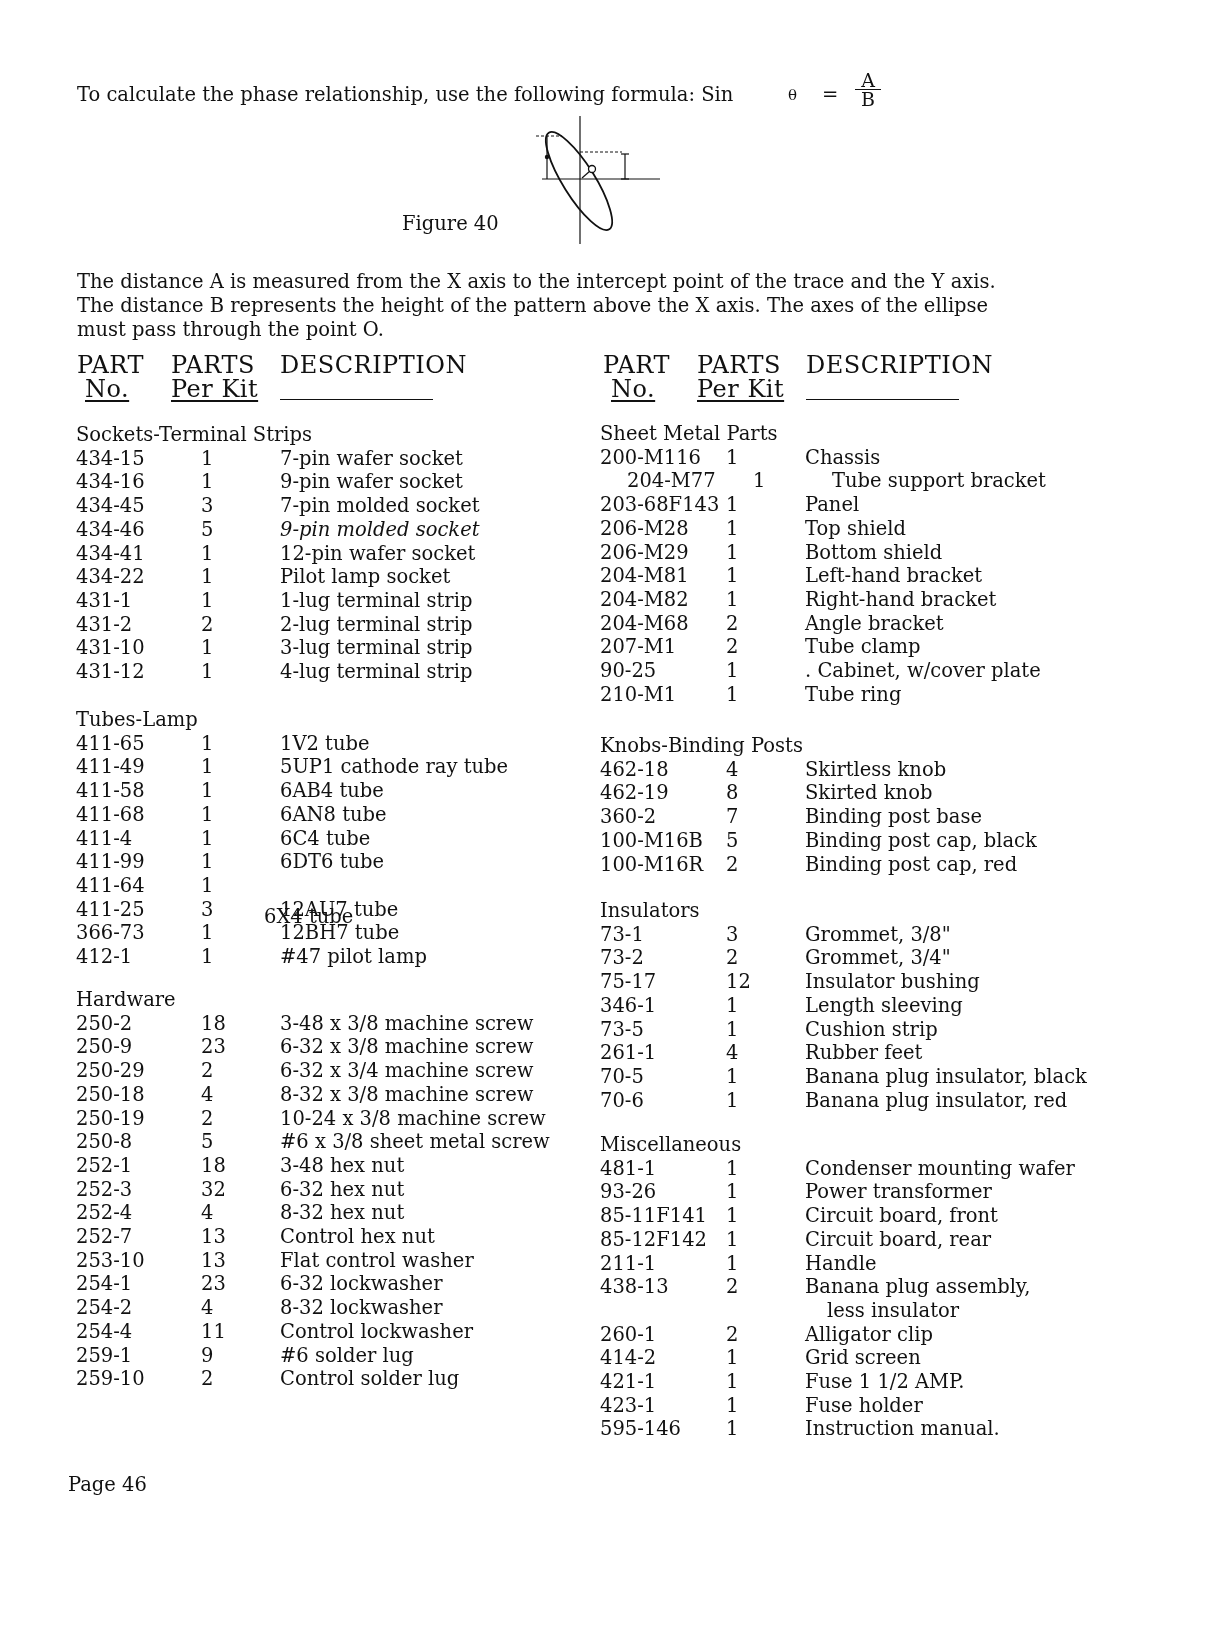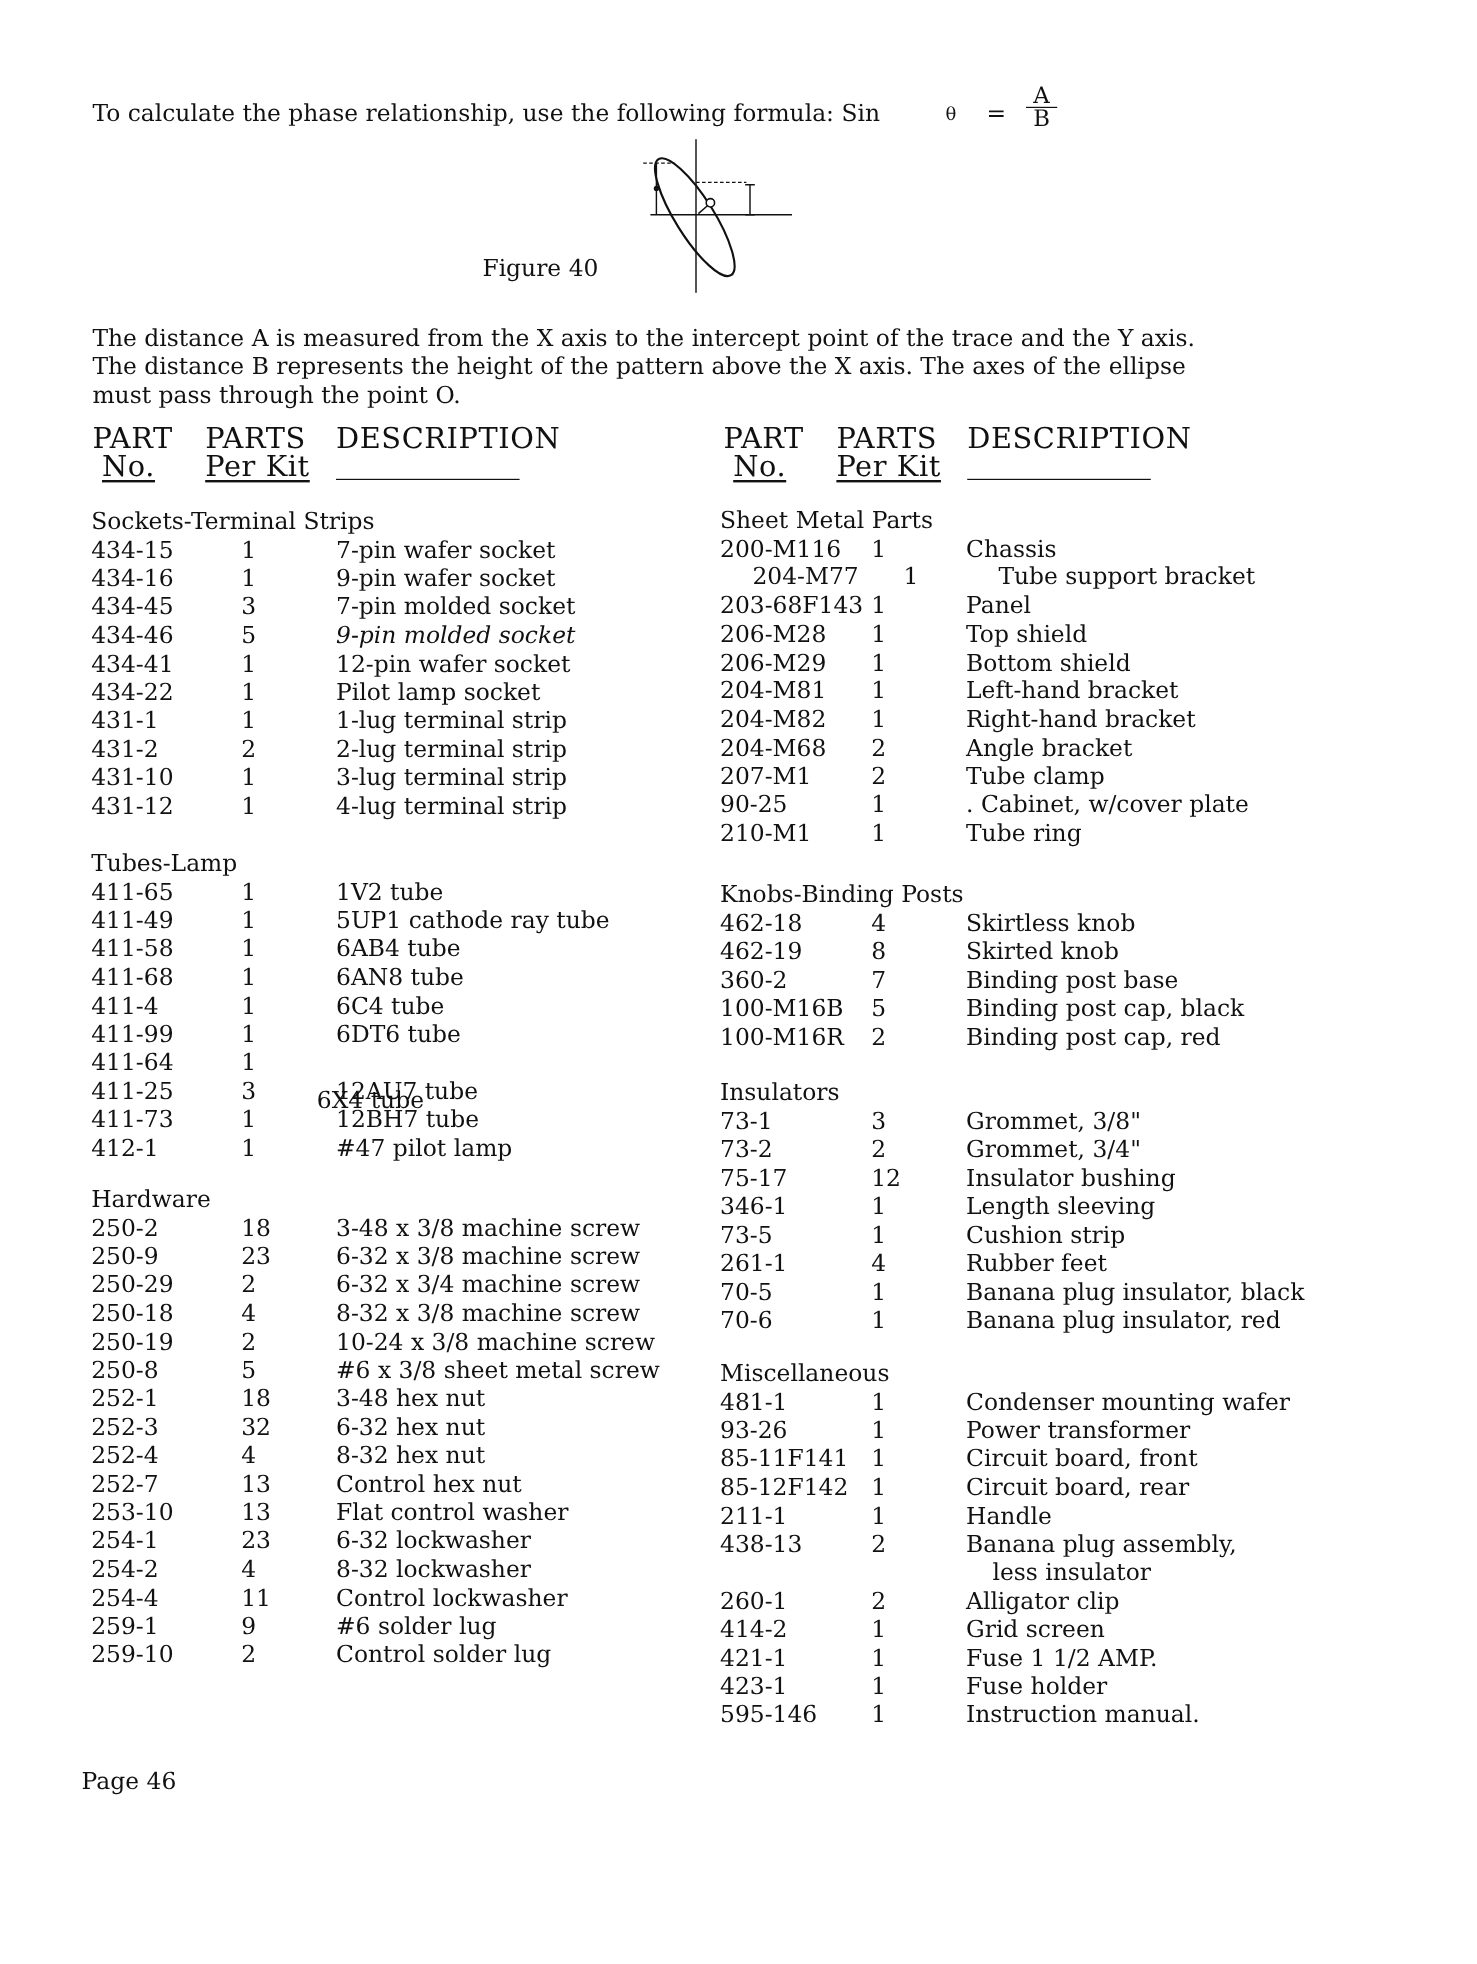--- a/index.html
+++ b/index.html
@@ -155,21 +155,21 @@
         <span style="left: 0px;">411-64</span>
         <span style="left: 125px;">1</span>
         <span style="left: 188px; margin-top: 31px;">6X4 tube</span>
       </div>
       <div class="row" style="left: 76px; top: 898.6px; width: 520px;">
         <span style="left: 0px;">411-25</span>
         <span style="left: 125px;">3</span>
         <span style="left: 204px;">12AU7 tube</span>
       </div>
       <div class="row" style="left: 76px; top: 922.3px; width: 520px;">
-        <span style="left: 0px;">411-73</span>
+        <span style="left: 0px;">366-73</span>
         <span style="left: 125px;">1</span>
         <span style="left: 204px;">12BH7 tube</span>
       </div>
       <div class="row" style="left: 76px; top: 946px; width: 520px;">
         <span style="left: 0px;">412-1</span>
         <span style="left: 125px;">1</span>
         <span style="left: 204px;">#47 pilot lamp</span>
       </div>
     </div>
     <div>

